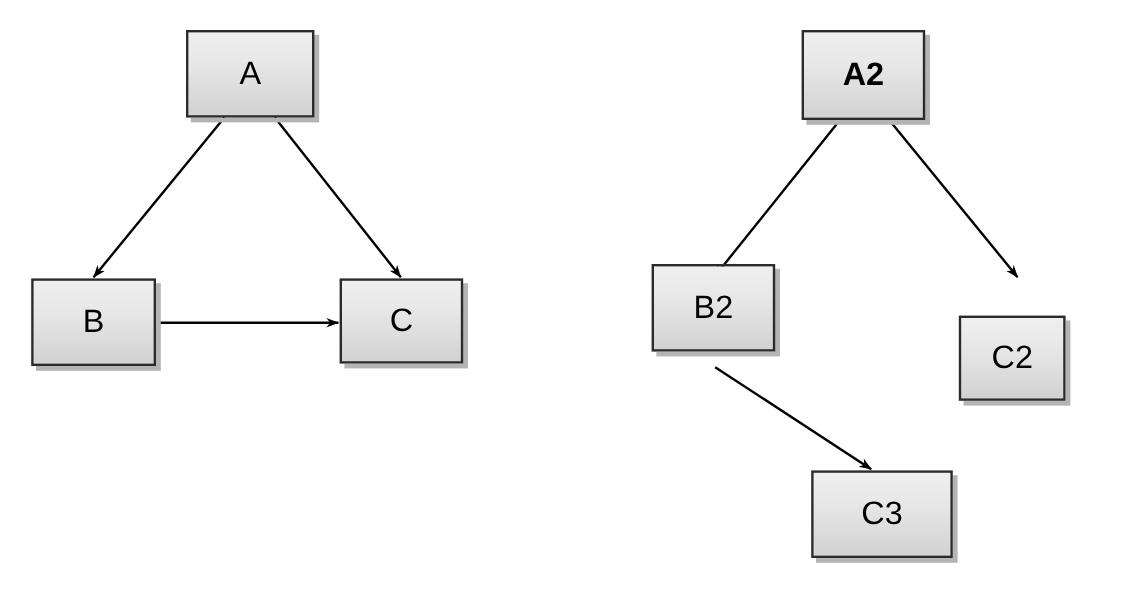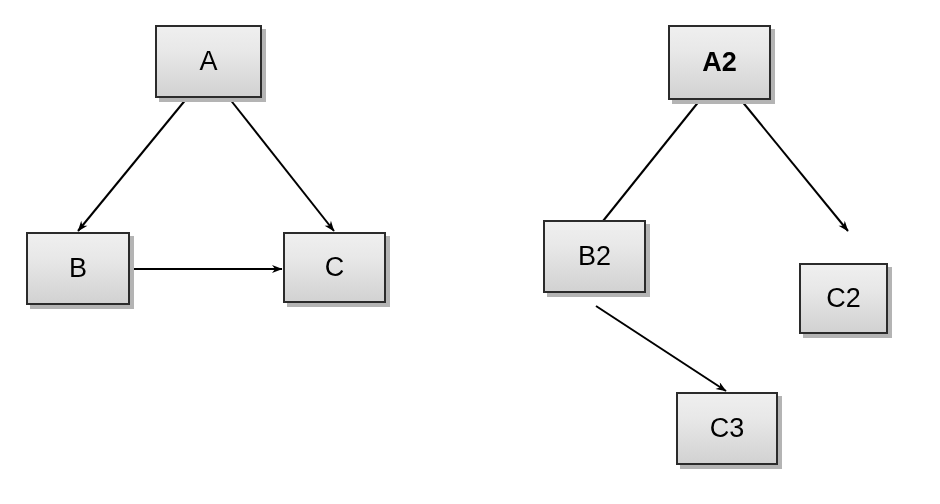--- a/index.html
+++ b/index.html
@@ -79,17 +79,17 @@
   </div>
   <div class="node" style="left: 668px; top: 25px; width: 103px; height: 75px; font-weight: bold;">
     <span class="node-label">A2</span>
   </div>
   <div class="node" style="left: 543px; top: 220px; width: 103px; height: 73px;">
     <span class="node-label">B2</span>
   </div>
   <div class="node" style="left: 799px; top: 232px; width: 89px; height: 71px; margin-top: 31px;">
     <span class="node-label">C2</span>
   </div>
-  <div class="node" style="left: 676px; top: 392px; width: 102px; height: 73px;">
+  <div class="node" style="left: 676px; top: 392px; width: 118px; height: 73px;">
     <span class="node-label">C3</span>
   </div>
 
 </div>
 
 </body></html>

